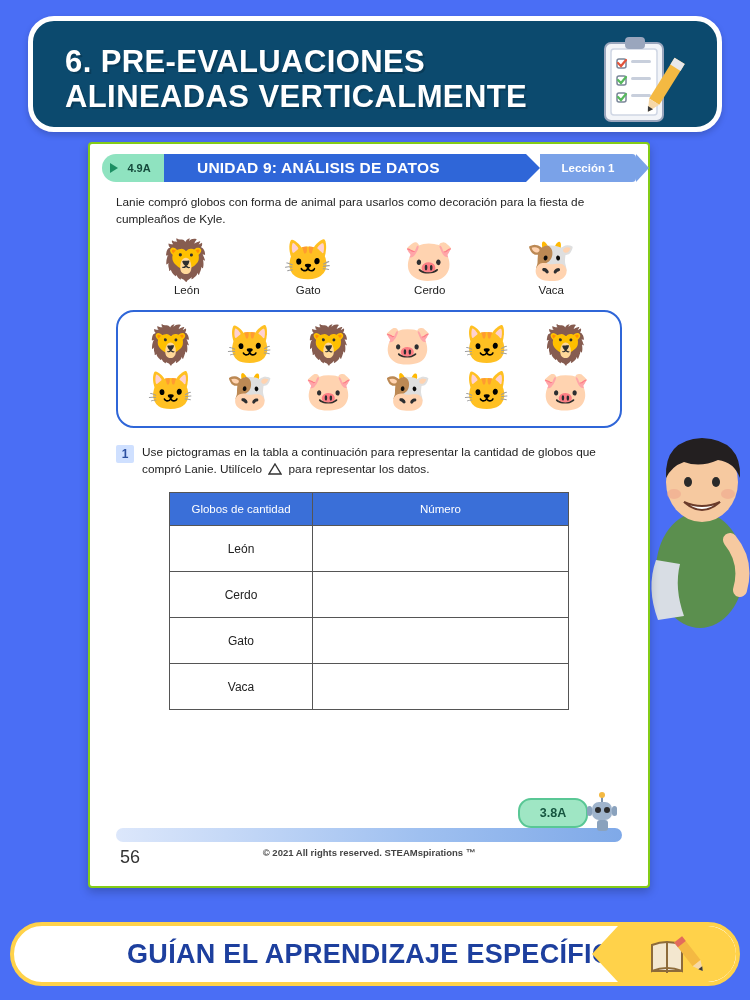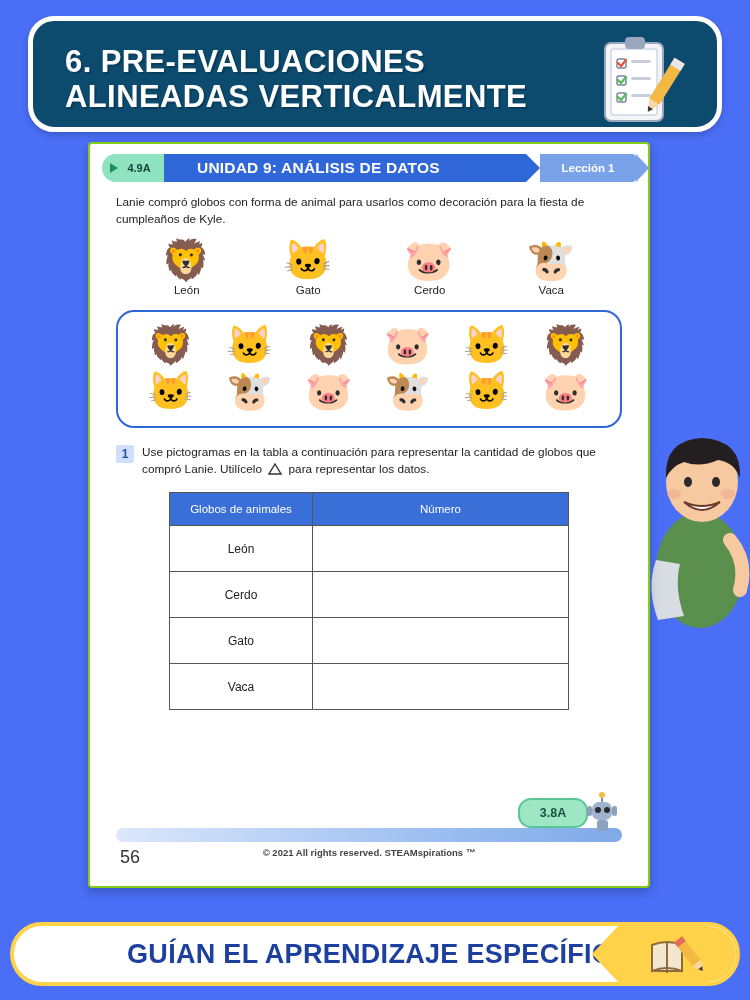--- a/index.html
+++ b/index.html
@@ -468,21 +468,21 @@
         <svg class="tri-outline" viewBox="0 0 14 12">
           <polygon points="7,1 13,11 1,11" fill="none" stroke="#333" stroke-width="1.4"></polygon>
         </svg>
         <span>para representar los datos.</span>
       </div>
     </div>
 
     <table class="data-table">
       <thead>
         <tr>
-          <th>Globos de animales</th>
+          <th>Globos de cantidad</th>
           <th>Número</th>
         </tr>
       </thead>
       <tbody>
         <tr>
           <td>León</td>
           <td></td>
         </tr>
         <tr>
           <td>Cerdo</td>

